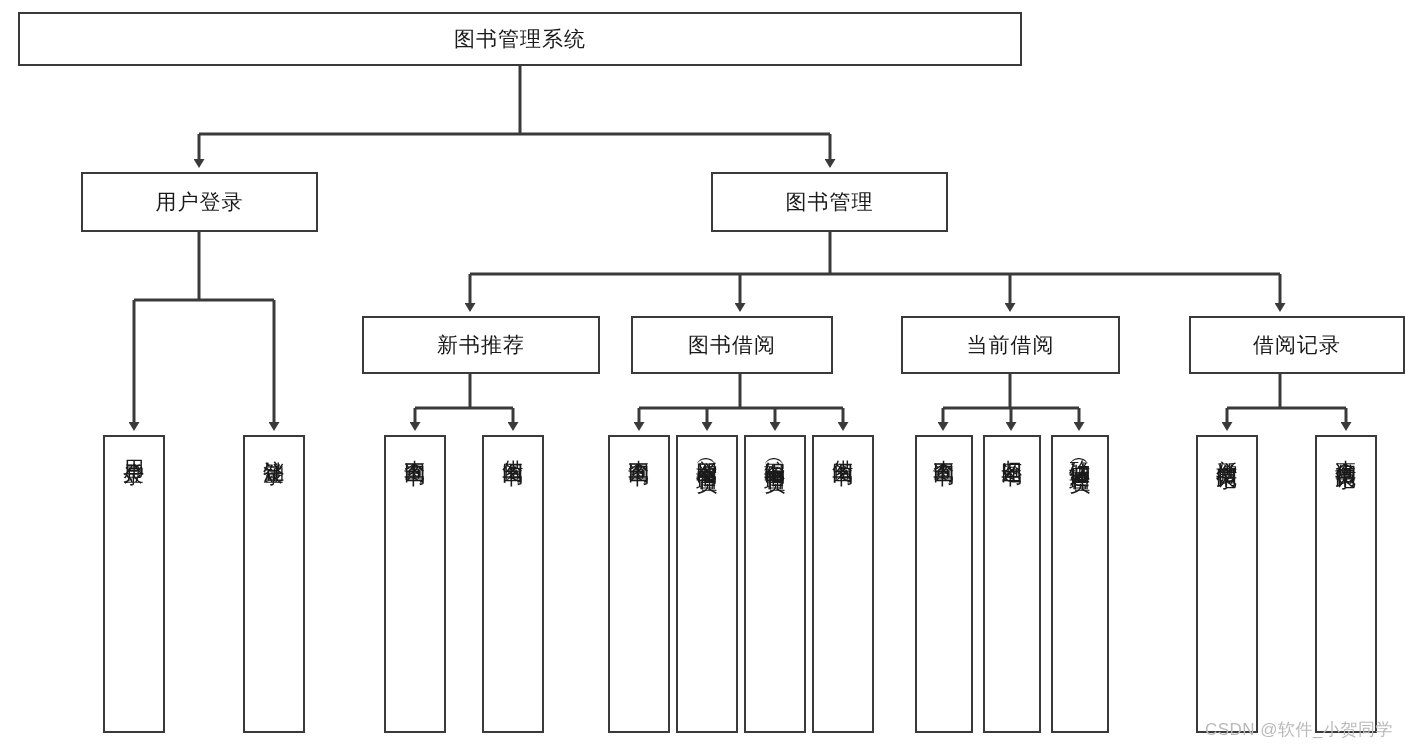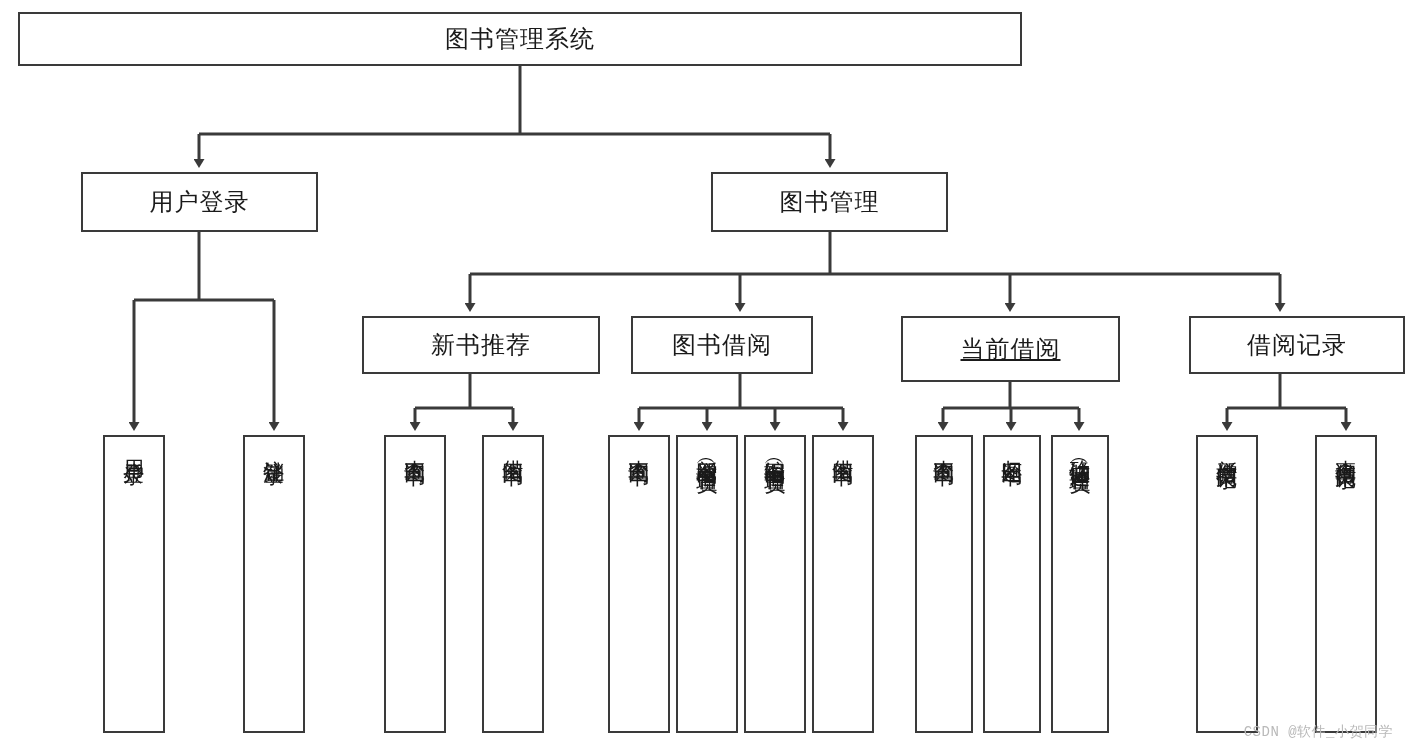--- a/index.html
+++ b/index.html
@@ -29,45 +29,44 @@
     position: absolute;
     box-sizing: border-box;
     border: 2px solid #3a3a3a;
     background: #ffffff;
     display: flex;
     align-items: center;
     justify-content: center;
     color: #1a1a1a;
   }
   .node.horiz {
-    font-size: 24px;
+    font-size: 21px;
     letter-spacing: 1px;
   }
   .node.vert {
     align-items: flex-start;
     justify-content: center;
     padding-top: 6px;
   }
   .node.vert .vlabel {
     writing-mode: vertical-rl;
     text-orientation: upright;
     font-size: 21px;
     line-height: 1.12;
     letter-spacing: 2px;
     white-space: nowrap;
   }
   .watermark {
     position: absolute;
     right: 12px;
     bottom: 6px;
-    font-size: 14px;
+    font-size: 17px;
     color: #b9b9b9;
     white-space: nowrap;
     letter-spacing: 0.5px;
-    font-family: Liberation Mono, monospace;
   }
 </style>
 </head>
 <body>
 
 <div id="canvas">
 
   <svg id="edges" viewBox="0 0 1405 747">
     <defs>
       <marker id="arrow" markerWidth="9" markerHeight="11" refX="1" refY="5.5" orient="auto" markerUnits="userSpaceOnUse">
@@ -125,24 +124,24 @@
   <div class="node horiz" style="left:81px; top:172px; width:237px; height:60px;">
     <span>用户登录</span>
   </div>
   <div class="node horiz" style="left:711px; top:172px; width:237px; height:60px;">
     <span>图书管理</span>
   </div>
 
   <div class="node horiz" style="left:362px; top:316px; width:238px; height:58px;">
     <span>新书推荐</span>
   </div>
-  <div class="node horiz" style="left:631px; top:316px; width:182px; height:58px;">
+  <div class="node horiz" style="left:631px; top:316px; width:202px; height:58px;">
     <span>图书借阅</span>
   </div>
-  <div class="node horiz" style="left:901px; top:316px; width:219px; height:66px;text-decoration:underline;">
+  <div class="node horiz" style="left:901px; top:316px; width:219px; height:58px;">
     <span>当前借阅</span>
   </div>
   <div class="node horiz" style="left:1172px; top:316px; width:216px; height:58px;margin-left:17px;">
     <span>借阅记录</span>
   </div>
 
   <div class="node vert" style="left:103px; top:435px; width:62px; height:298px;">
     <span class="vlabel">用户登录</span>
   </div>
   <div class="node vert" style="left:243px; top:435px; width:62px; height:298px;">

